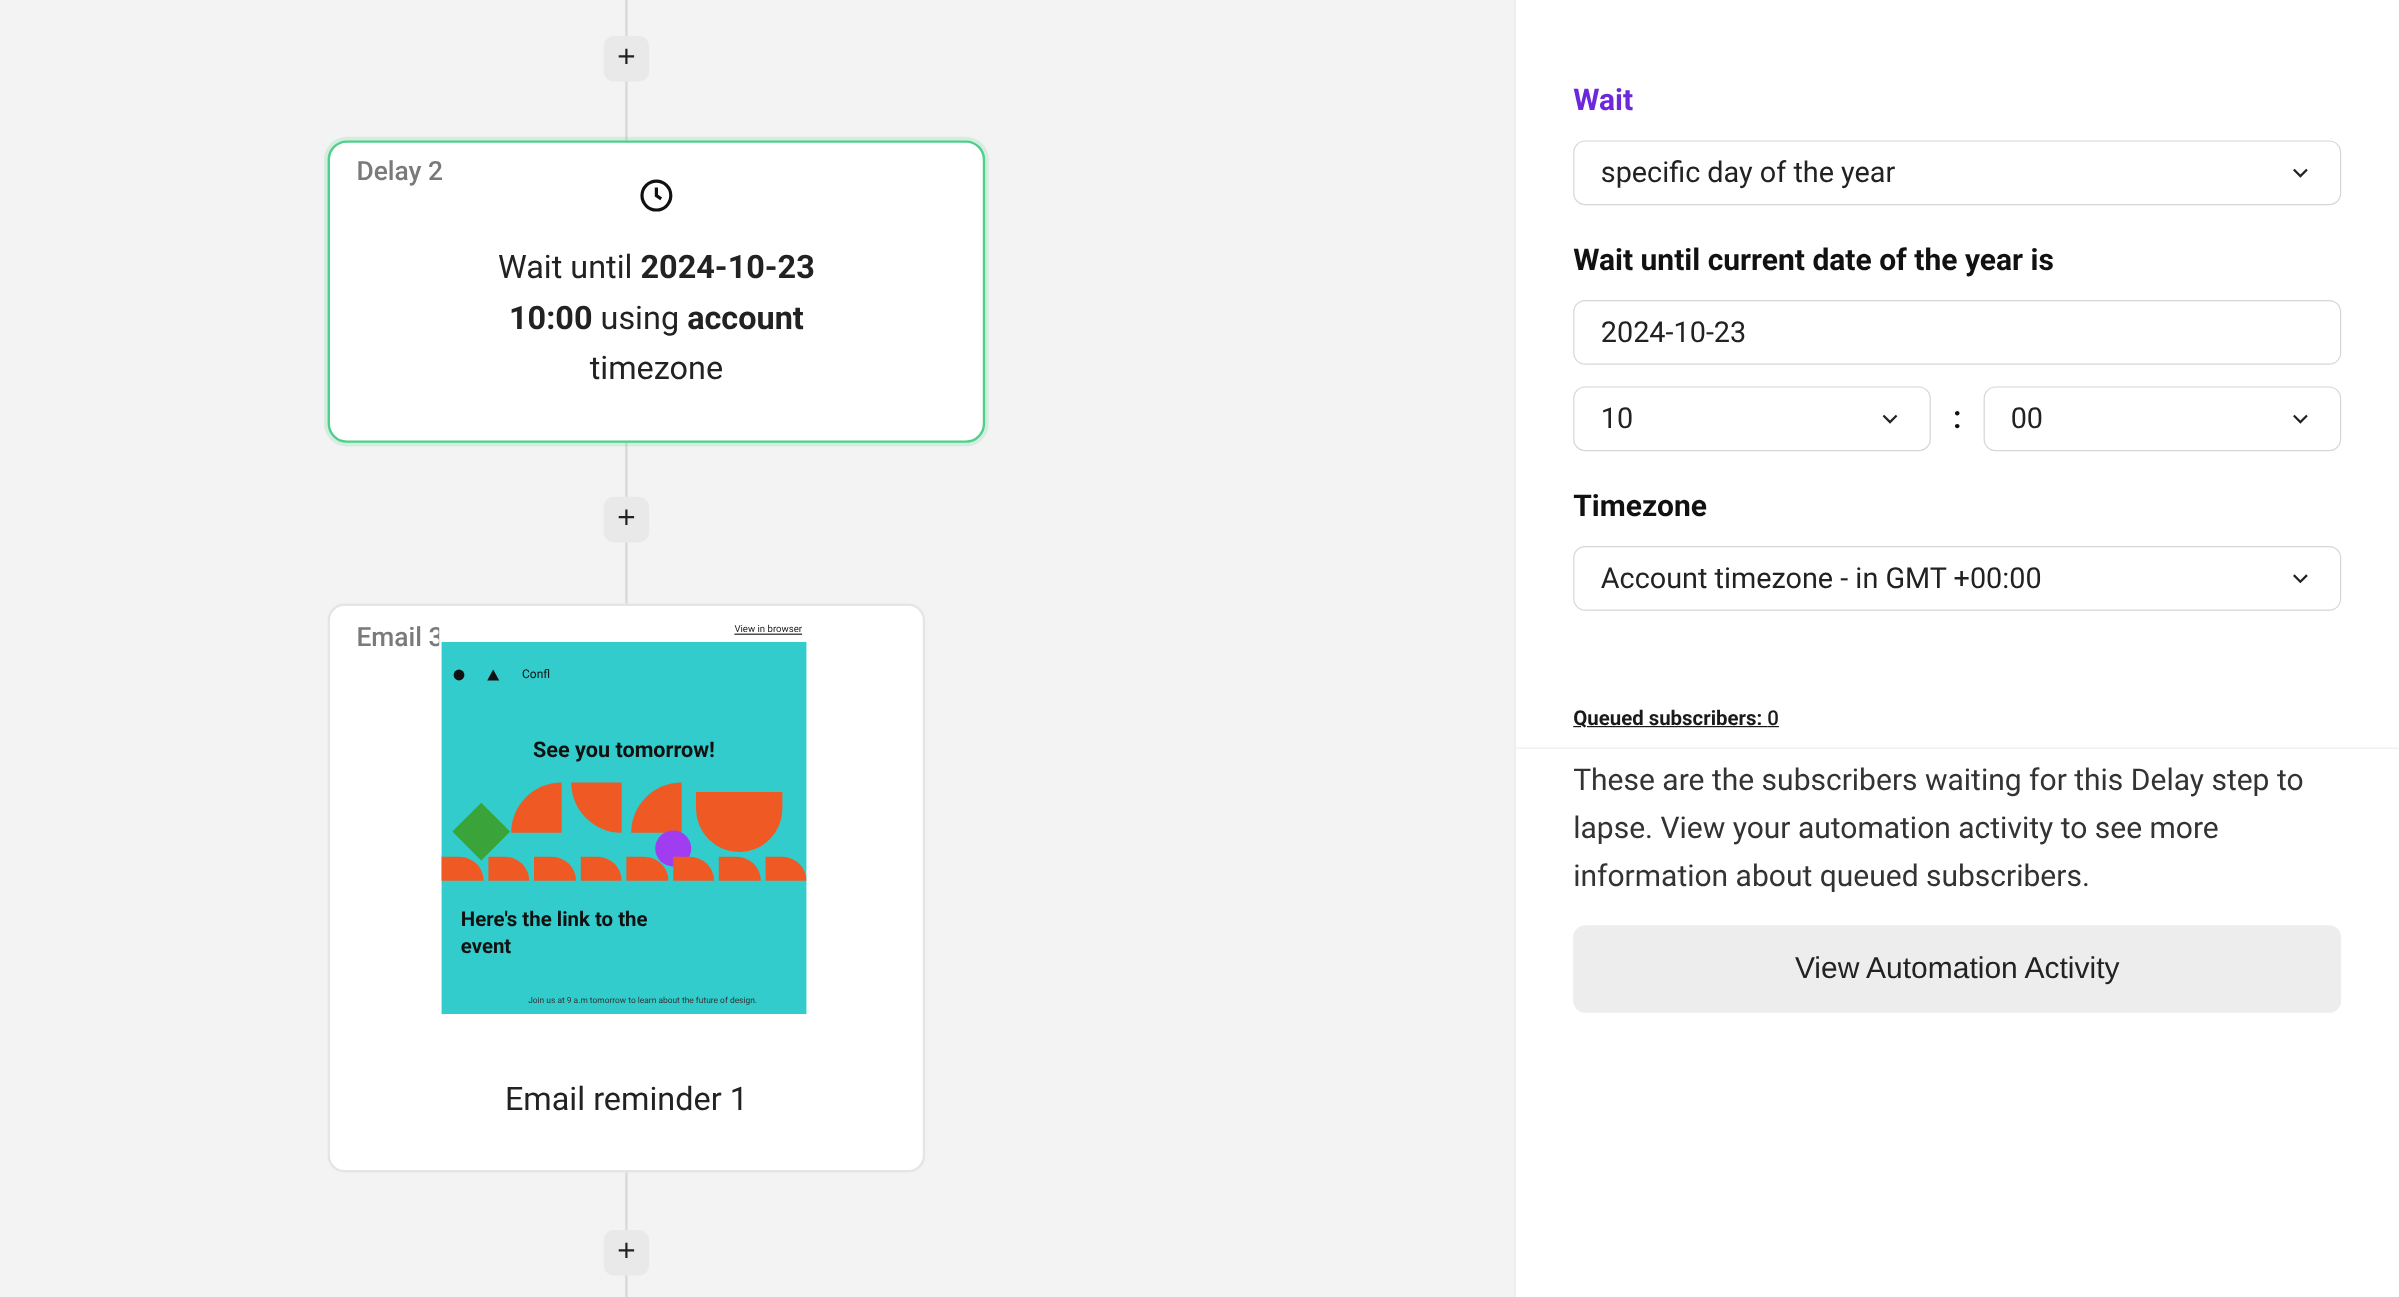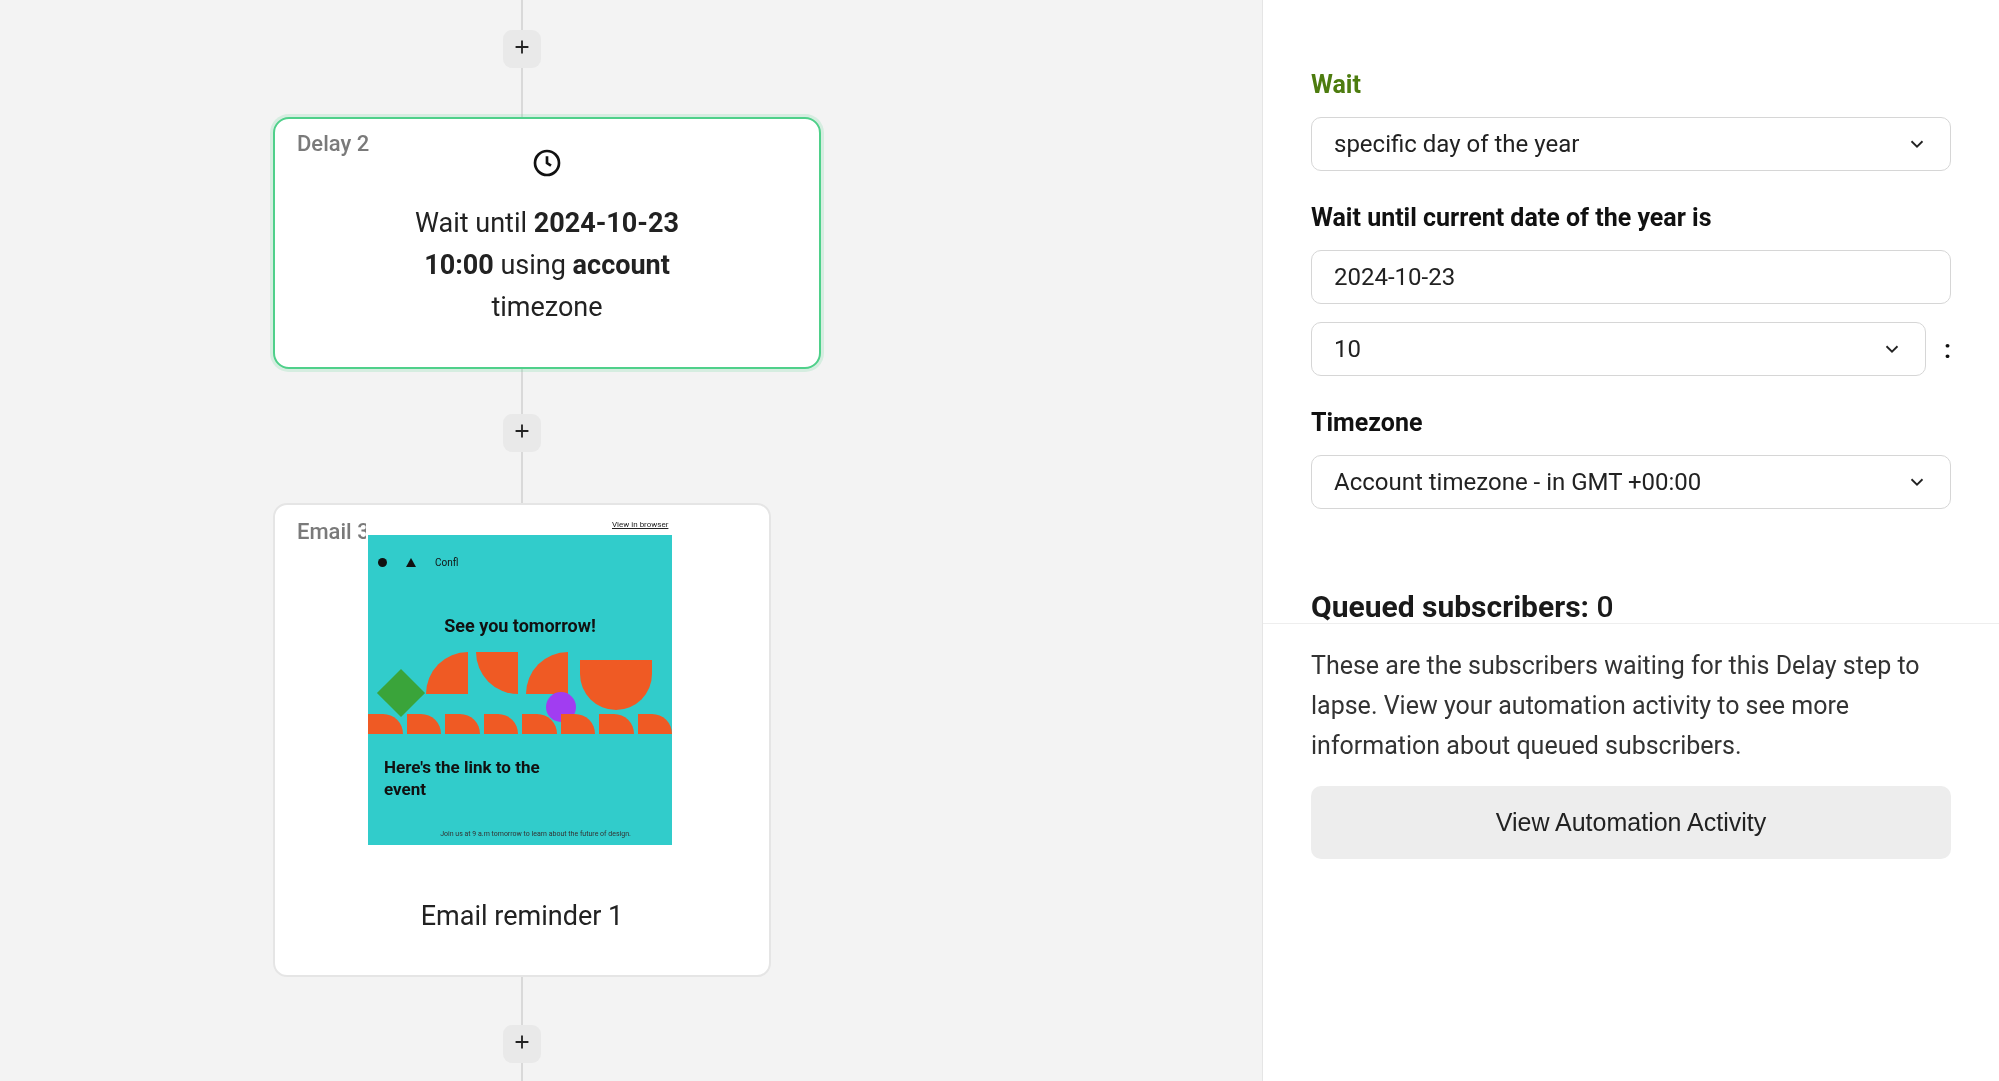--- a/index.html
+++ b/index.html
@@ -207,21 +207,21 @@
     position:absolute;
     left:0; right:0;
     top: 623px;
     height:1px;
     background:#eee;
   }
 
   .field-label {
     font-size: 25px;
     font-weight: 700;
-    color: #4d7c0f;
+    color: #6d28d9;
     margin-bottom: 18px;
   }
   .field-label-2 {
     font-size: 25px;
     font-weight: 700;
     color: #111;
     margin-bottom: 18px;
     margin-top: 32px;
   }
 
@@ -245,21 +245,21 @@
   .time-row {
     display:flex;
     align-items:center;
     gap: 18px;
     margin-top: 18px;
   }
   .time-row .select-box { flex:1; }
   .colon { font-size:26px; font-weight:600; color:#111; }
 
   .queued-section { margin-top: 80px; }
-  .queued-title { font-size:30px; font-weight:700; }
+  .queued-title { font-size:17px; font-weight:700;text-decoration:underline; }
   .queued-title span.count { font-weight:500; }
   .queued-desc {
     margin-top: 22px;
     font-size: 25px;
     line-height: 1.6;
     color: #333;
   }
   .activity-btn {
     margin-top: 20px;
     width: 100%;
@@ -378,20 +378,26 @@
   </div>
 
   <div class="time-row">
     <div class="select-box">
       <span>10</span>
       <span class="chev"><svg viewBox="0 0 24 24">
             <path d="M6 9l6 6 6-6"></path>
           </svg></span>
     </div>
     <div class="colon">:</div>
+    <div class="select-box">
+      <span>00</span>
+      <span class="chev"><svg viewBox="0 0 24 24">
+            <path d="M6 9l6 6 6-6"></path>
+          </svg></span>
+    </div>
   </div>
 
   <div class="field-label-2">Timezone</div>
   <div class="select-box">
     <span>Account timezone - in GMT +00:00</span>
     <span class="chev"><svg viewBox="0 0 24 24">
           <path d="M6 9l6 6 6-6"></path>
         </svg></span>
   </div>
 

